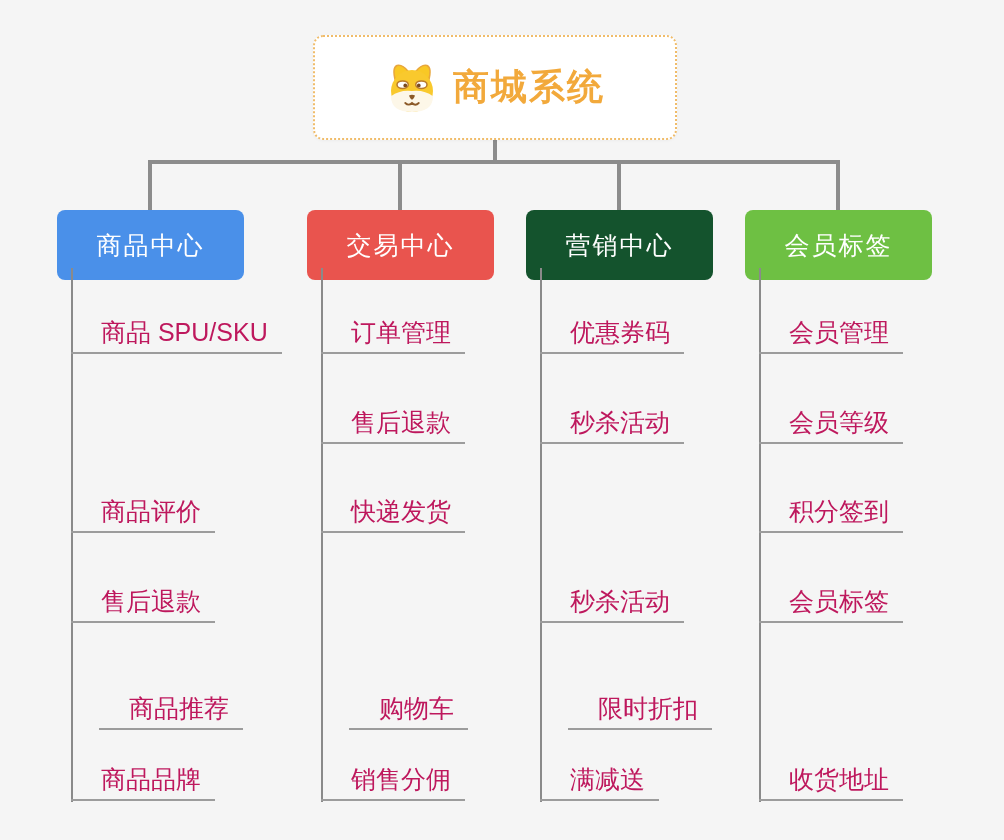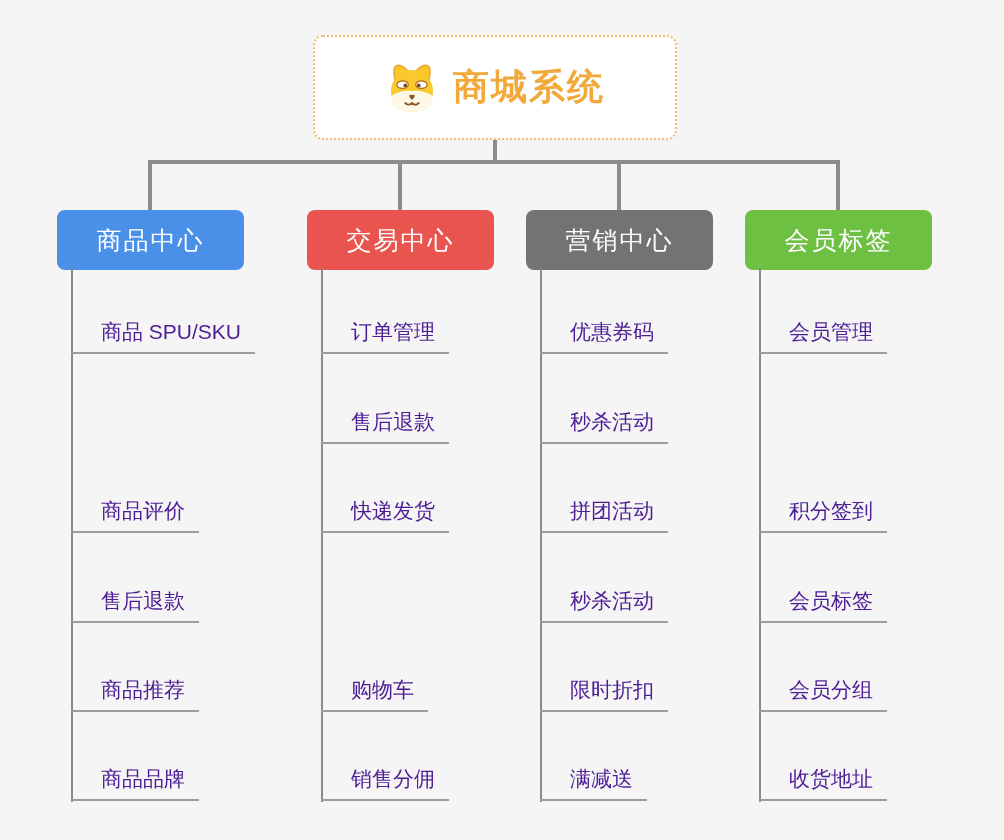--- a/index.html
+++ b/index.html
@@ -44,48 +44,48 @@
   }
   .root-icon{display:flex;align-items:center;}
   
   .branch{position:absolute;top:210px;width:187px;}
   .branch-0{left:57px;}
   .branch-1{left:307px;}
   .branch-2{left:526px;}
   .branch-3{left:745px;}
   .branch-box{
     position:relative;
-    width:100%;height:60px;
+    width:100%;height:70px;
     border-radius:8px;
     display:flex;align-items:center;justify-content:center;
     color:#ffffff;
     font-size:25px;
     letter-spacing:2px;
   }
   .trunk{
     position:absolute;
     left:14px;top:58px;
     width:2px;height:534px;
     background:#8a8a8a;
   }
   .leaf{
     position:absolute;
     left:14px;
     border-bottom:2px solid #9c9c9c;
     padding:0 14px 7px 30px;
-    font-size:21px;
+    font-size:25px;
     line-height:26px;
-    color:#4c1d95;
+    color:#be185d;
     white-space:nowrap;
   }
   .leaf-0{top:109px;}
   .leaf-1{top:199px;}
   .leaf-2{top:288px;}
   .leaf-3{top:378px;}
-  .leaf-4{top:467px;}
+  .leaf-4{top:485px;margin-left:28px;}
   .leaf-5{top:556px;}
 </style>
 </head>
 <body>
 
 <div class="canvas">
 
   <div class="cline root-stem"></div>
   <div class="cline hbar"></div>
   <div class="cline drop drop-0"></div>
@@ -129,37 +129,36 @@
     </div>
     <div class="trunk"></div>
     <div class="leaf leaf-1">售后退款</div>
     <div class="leaf leaf-0">订单管理</div>
     <div class="leaf leaf-2">快递发货</div>
     <div class="leaf leaf-4">购物车</div>
     <div class="leaf leaf-5">销售分佣</div>
   </div>
 
   <div class="branch branch-2">
-    <div class="branch-box" style="background: #737373;">
+    <div class="branch-box" style="background: #14532d;">
       <span>营销中心</span>
     </div>
     <div class="trunk"></div>
     <div class="leaf leaf-0">优惠券码</div>
     <div class="leaf leaf-1">秒杀活动</div>
-    <div class="leaf leaf-2">拼团活动</div>
     <div class="leaf leaf-3">秒杀活动</div>
     <div class="leaf leaf-4">限时折扣</div>
     <div class="leaf leaf-5">满减送</div>
   </div>
 
   <div class="branch branch-3">
     <div class="branch-box" style="background: rgb(110, 192, 67);">
       <span>会员标签</span>
     </div>
     <div class="trunk"></div>
     <div class="leaf leaf-0">会员管理</div>
+    <div class="leaf leaf-1">会员等级</div>
     <div class="leaf leaf-2">积分签到</div>
     <div class="leaf leaf-3">会员标签</div>
-    <div class="leaf leaf-4">会员分组</div>
     <div class="leaf leaf-5">收货地址</div>
   </div>
 
 </div>
 
 </body></html>

